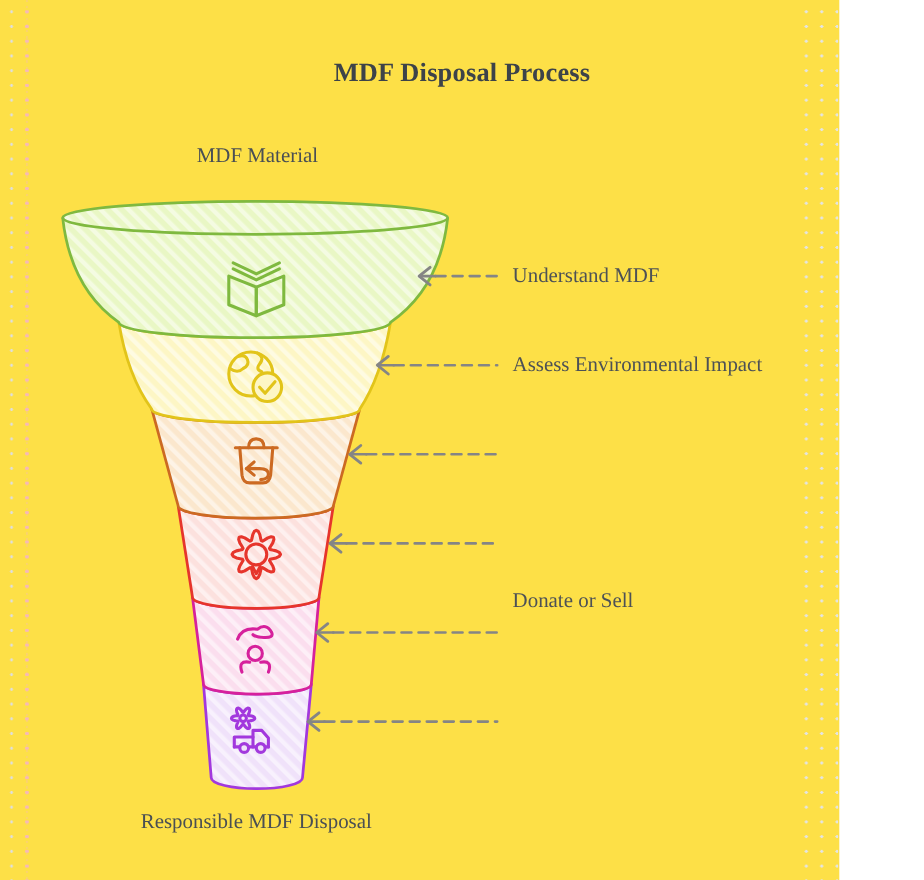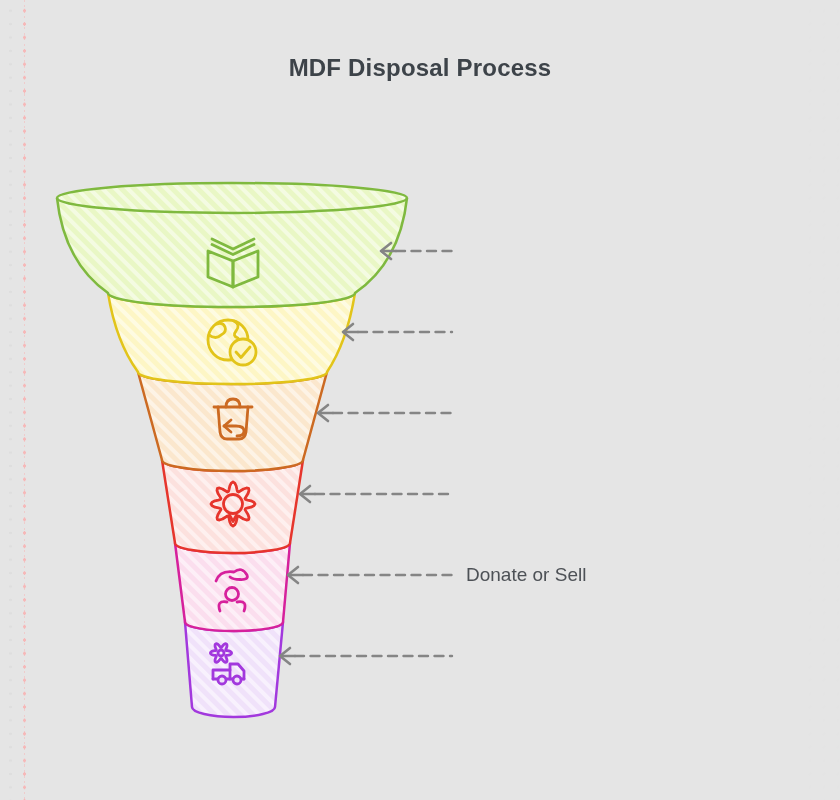--- a/index.html
+++ b/index.html
@@ -1,18 +1,18 @@
 <!DOCTYPE html>
 <html><head>
 <meta charset="utf-8">
 <style>
   html,body{margin:0;padding:0;background:#ffffff;}
   .canvas{
-    position:relative;width:840px;height:800px;overflow:hidden;background:#e5e5e5;
-    font-family:Liberation Sans, sans-serif;
+    position:relative;width:763px;height:800px;overflow:hidden;background:#fde047;
+    font-family:Liberation Serif, serif;
   }
   .dots-left-gray{
     position:absolute;left:6px;top:0;width:9px;height:100%;pointer-events:none;
     background-image:radial-gradient(circle,#dedede 1.2px,transparent 1.5px);
     background-size:9px 13.4px;background-position:center 4px;
   }
   .dots-left-pink{
     position:absolute;left:20px;top:0;width:9px;height:100%;pointer-events:none;
     background-image:
       radial-gradient(circle,#f6b8b8 1.5px,transparent 1.8px),
@@ -45,20 +45,21 @@
 </style>
 </head>
 <body>
 
 <div class="canvas">
   <div class="dots-left-gray"></div>
   <div class="dots-left-pink"></div>
   <div class="dots-right"></div>
 
   <div class="page-title">MDF Disposal Process</div>
+  <div class="top-label">MDF Material</div>
 
   <svg id="funnel-svg" width="840" height="800" viewBox="0 0 840 800">
       <defs>
         <pattern id="hatch" width="9" height="9" patternUnits="userSpaceOnUse" patternTransform="rotate(-45)">
           <rect x="0" y="0" width="4" height="9" fill="#ffffff" opacity="0.5"></rect>
         </pattern>
       </defs>
       <g>
         <path d="M 185,622 A 49 9 0 0 0 283,622 L 275,707 A 41.5 10 0 0 1 192,707 L 185,622 Z" fill="#f0e2fa" stroke="none"></path>
         <path d="M 185,622 A 49 9 0 0 0 283,622 L 275,707 A 41.5 10 0 0 1 192,707 L 185,622 Z" fill="url(#hatch)" stroke="none"></path>
@@ -155,15 +156,18 @@
         <line x1="289" y1="575" x2="303" y2="575" stroke-width="2.4"></line>
         <line x1="303" y1="575" x2="452" y2="575" stroke-width="2.4" stroke-dasharray="9 6.5"></line>
       </g>
       <g stroke="#858585" fill="none" stroke-linecap="round" stroke-linejoin="round">
         <path d="M 290,648 L 280,656 L 290,664" stroke-width="2.6"></path>
         <line x1="281" y1="656" x2="295" y2="656" stroke-width="2.4"></line>
         <line x1="295" y1="656" x2="452" y2="656" stroke-width="2.4" stroke-dasharray="9 6.5"></line>
       </g>
     </svg>
 
-  <div class="stage-label" style="top:563px">Donate or Sell</div>
+  <div class="stage-label" style="top:239px">Understand MDF</div>
+  <div class="stage-label" style="top:320px">Assess Environmental Impact</div>
+  <div class="stage-label" style="top:535px">Donate or Sell</div>
 
+  <div class="bottom-label">Responsible MDF Disposal</div>
 </div>
 
 </body></html>

